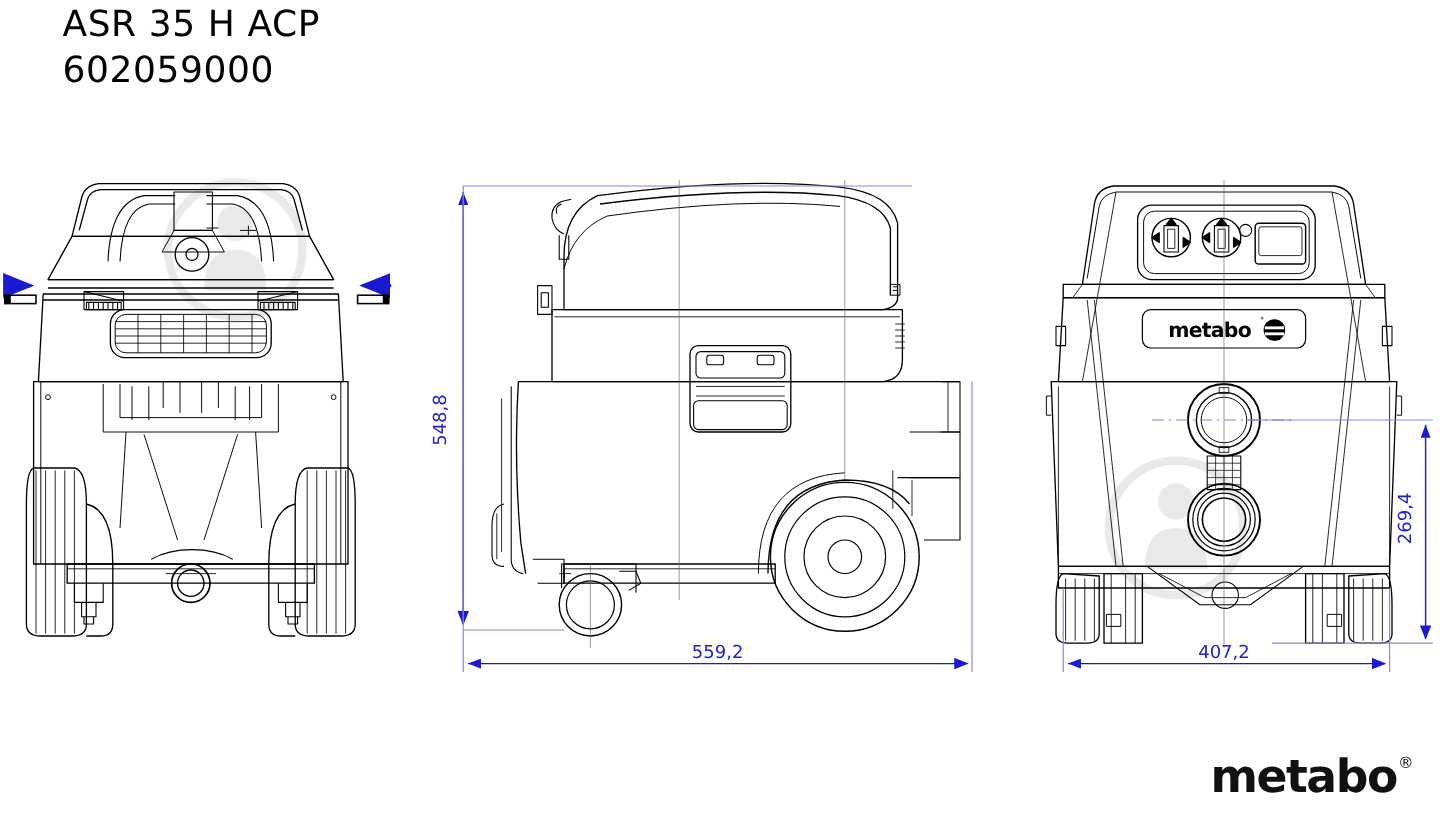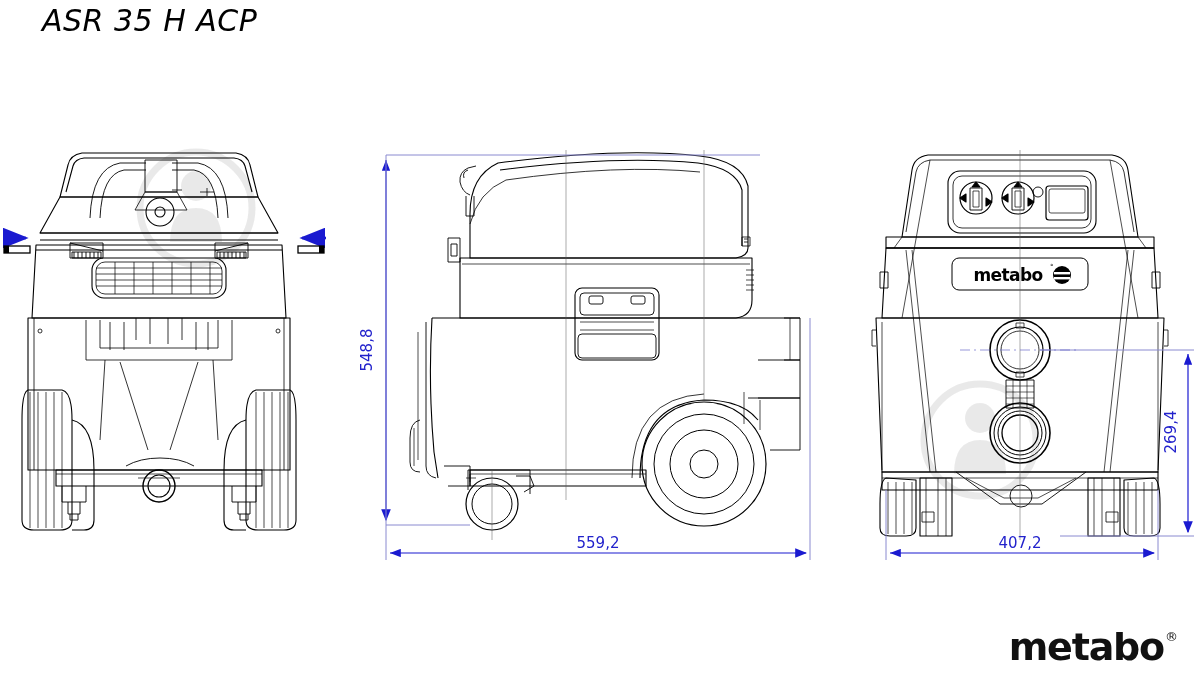--- a/index.html
+++ b/index.html
@@ -1,20 +1,20 @@
 <!DOCTYPE html>
 <html><head>
 <meta charset="utf-8">
 <style>
   html,body{margin:0;padding:0;background:#ffffff;}
   body{width:1200px;height:680px;overflow:hidden;
        font-family:"DejaVu Sans","Liberation Sans",sans-serif;}
   #stage{position:relative;width:1200px;height:680px;background:#fff;}
 
-  .title-block{position:absolute;left:42px;top:2px;font-style:italic;}
+  .title-block{position:absolute;left:52px;top:2px;}
   .title-line{font-size:30px;color:#000;line-height:38px;letter-spacing:0.5px;
               font-family:"DejaVu Sans","Liberation Sans",sans-serif;}
 
   svg.draw{position:absolute;left:0;top:0;width:1200px;height:680px;}
 
   .dimtext{fill:#2222cc;font-size:15px;
            font-family:"DejaVu Sans","Liberation Sans",sans-serif;}
 
   .brandwrap{position:absolute;right:22px;bottom:14px;display:flex;align-items:flex-start;}
   .brandtext{font-family:"DejaVu Sans","Liberation Sans",sans-serif;
@@ -22,20 +22,21 @@
              line-height:38px;}
   .brandreg{font-size:13px;color:#111;line-height:13px;margin-left:1px;margin-top:2px;}
 </style>
 </head>
 <body>
 
 <div id="stage">
 
   <div class="title-block">
     <div class="title-line">ASR 35 H ACP</div>
+    <div class="title-line">602059000</div>
   </div>
 
   <svg class="draw" viewBox="0 0 1200 680">
     <defs>
       <g id="wm">
         <circle cx="0" cy="0" r="56" fill="none" stroke="#e6e6e6" stroke-width="7"></circle>
         <circle cx="0" cy="-22" r="15" fill="#e6e6e6"></circle>
         <path d="M-26 34 q0 -34 26 -34 q26 0 26 34 z" fill="#e6e6e6"></path>
       </g>
       <marker id="ar" markerWidth="10" markerHeight="8" refX="9" refY="4" orient="auto">

